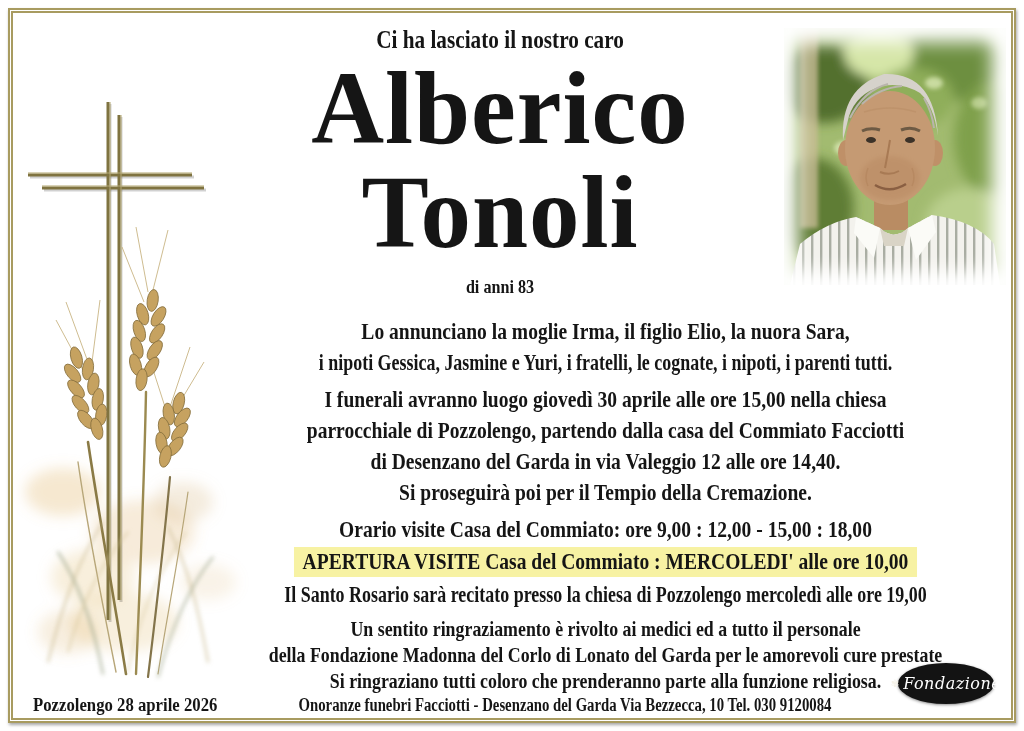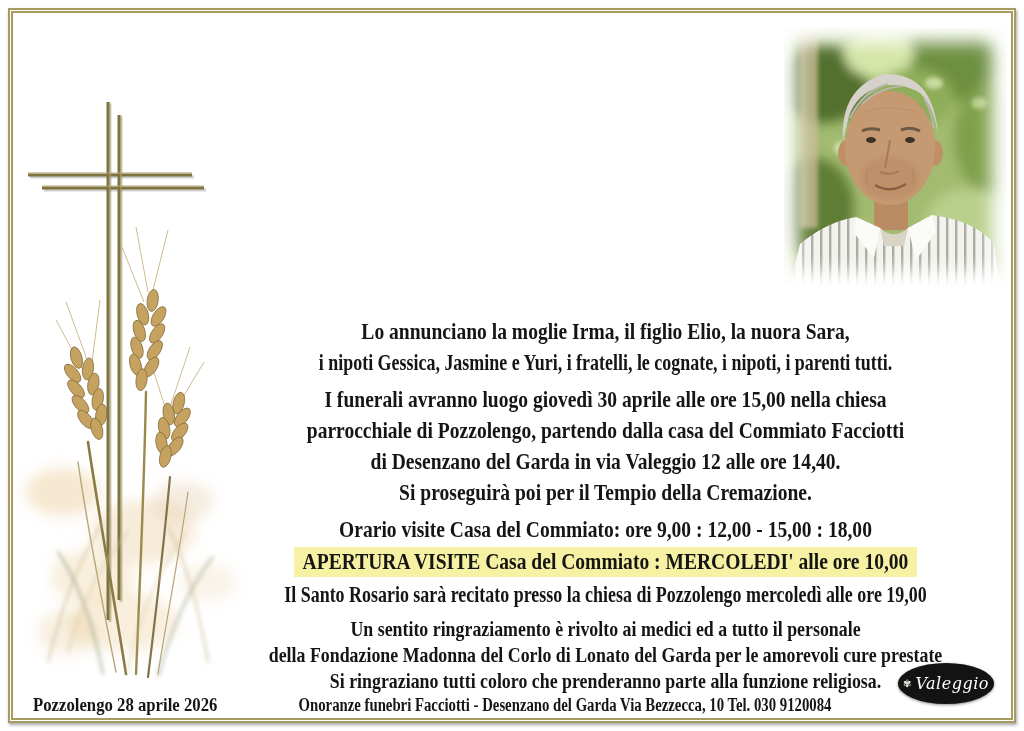--- a/index.html
+++ b/index.html
@@ -213,20 +213,26 @@
         <ellipse cx="87" cy="112" rx="5" ry="3" fill="#3c3228"></ellipse>
         <ellipse cx="126" cy="112" rx="5" ry="3" fill="#3c3228"></ellipse>
         <path d="M106,112 Q103,130 101,140 M96,144 Q106,148 115,143" stroke="#a87a54" stroke-width="2" fill="none"></path>
         <path d="M91,157 Q106,166 122,156" stroke="#8a5f42" stroke-width="2.5" fill="none"></path>
         <path d="M80,84 Q106,76 132,84" stroke="#b98e66" stroke-width="1.5" fill="none" opacity="0.6"></path>
         <path d="M84,140 Q80,150 84,158 M128,140 Q132,150 128,158" stroke="#b3835c" stroke-width="1.5" fill="none" opacity="0.6"></path>
       </g>
     </svg>
   </div>
 
+  <div class="title-block">
+    <div class="intro">Ci ha lasciato il nostro caro</div>
+    <div class="name">Alberico</div>
+    <div class="name">Tonoli</div>
+    <div class="age">di anni 83</div>
+  </div>
 
   <div class="body-block">
     <div class="cline">Lo annunciano la moglie Irma, il figlio Elio, la nuora Sara,</div>
     <div class="cline xtight">i nipoti Gessica, Jasmine e Yuri, i fratelli, le cognate, i nipoti, i parenti tutti.</div>
     <div class="sgap"></div>
     <div class="cline">I funerali avranno luogo giovedì 30 aprile alle ore 15,00 nella chiesa</div>
     <div class="cline">parrocchiale di Pozzolengo, partendo dalla casa del Commiato Facciotti</div>
     <div class="cline">di Desenzano del Garda in via Valeggio 12 alle ore 14,40.</div>
     <div class="cline">Si proseguirà poi per il Tempio della Cremazione.</div>
     <div class="sgap"></div>
@@ -236,16 +242,16 @@
     <div class="sgap"></div>
     <div class="cline small">Un sentito ringraziamento è rivolto ai medici ed a tutto il personale</div>
     <div class="cline small">della Fondazione Madonna del Corlo di Lonato del Garda per le amorevoli cure prestate</div>
     <div class="cline small">Si ringraziano tutti coloro che prenderanno parte alla funzione religiosa.</div>
   </div>
 
   <div class="footer-left">Pozzolengo 28 aprile 2026</div>
   <div class="footer-center">Onoranze funebri Facciotti - Desenzano del Garda Via Bezzecca, 10  Tel. 030 9120084</div>
   <div class="logo">
     <span class="logo-rose">✾</span>
-    <span class="logo-text">Valeggio</span>
+    <span class="logo-text">Fondazione</span>
   </div>
 
 </div>
 
 </body></html>

